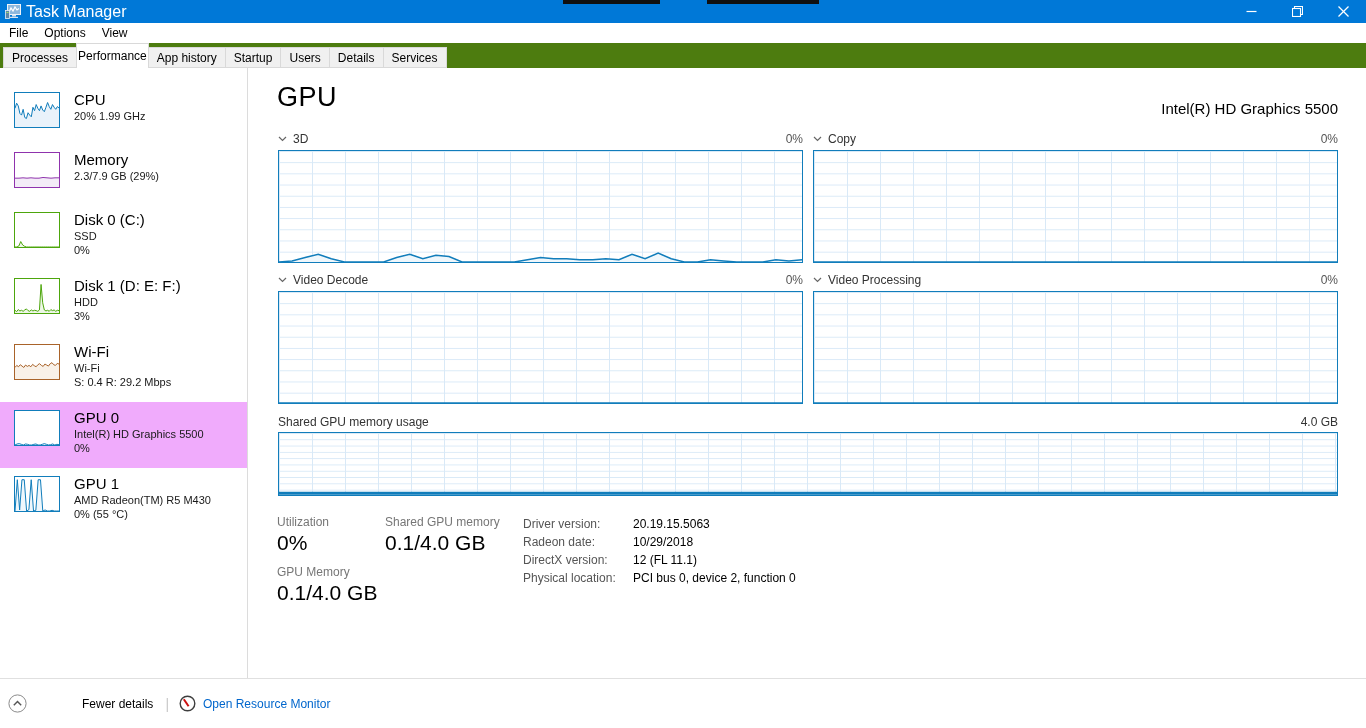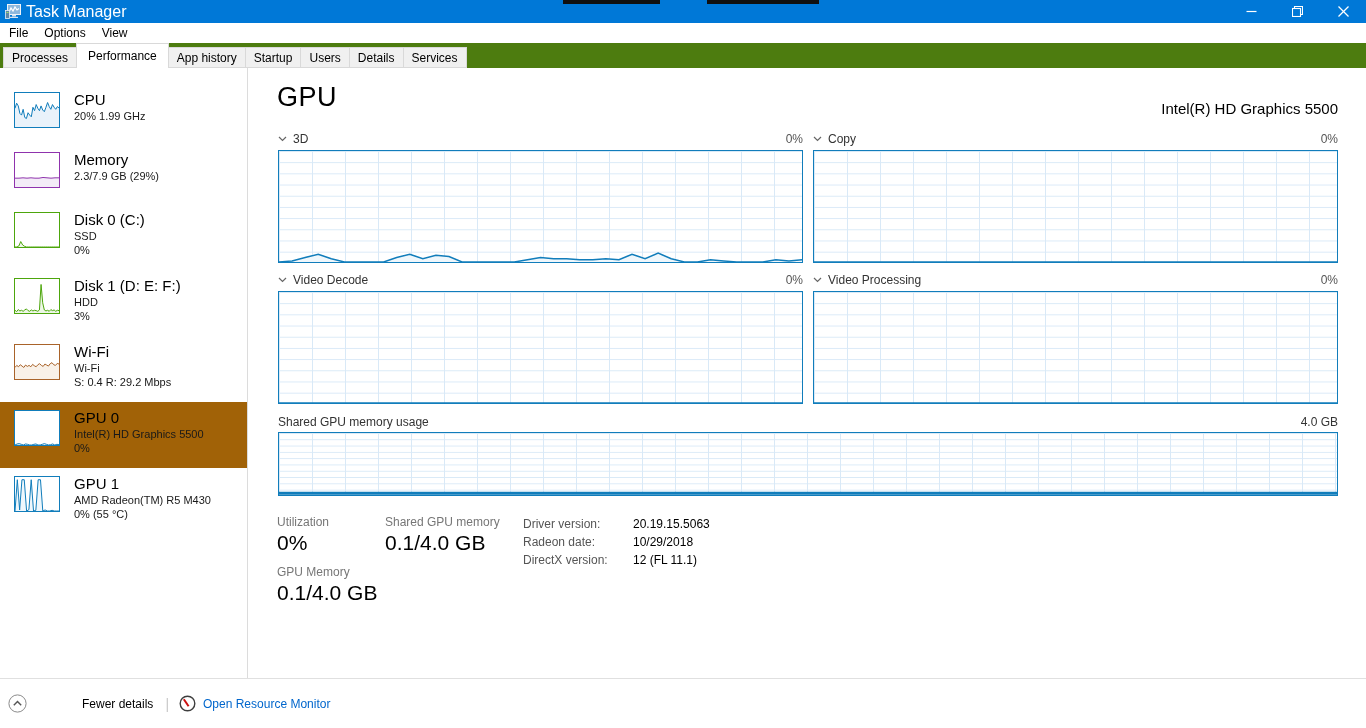--- a/index.html
+++ b/index.html
@@ -19,27 +19,27 @@
 
   
   .menubar { position:absolute; left:0; top:23px; width:1366px; height:20px; background:#fff; display:flex; align-items:center; }
   .menu-item { font-size:12px; padding:2px 8px; }
   .menu-item:first-child { margin-left:1px; }
 
   
   .tabbar { position:absolute; left:0; top:43px; width:1366px; height:25px; display:flex; align-items:flex-end; background:#4d7c0f; }
   .tab { height:21px; display:flex; align-items:center; padding:0 8px; font-size:12px; background:#f0f0f0; border:1px solid #d9d9d9; margin-left:-1px; position:relative; }
   .tab:first-child { margin-left:3px; }
-  .tab.selected { height:25px; background:#fff; border-bottom:none; padding:0 11px; z-index:2; }
+  .tab.selected { height:25px; background:#fff; border-bottom:none; padding:0 1px; z-index:2; }
 
   
   .sidebar { position:absolute; left:0; top:68px; width:248px; bottom:50px; background:#fff; border-right:1px solid #dcdcdc; padding-top:16px; }
   .side-item { display:flex; padding:6px 0 0 14px; height:66px; }
   .side-item.h60 { height:60px; }
-  .side-item.selected { background:#a16207; }
+  .side-item.selected { background:#f0abfc; }
   .mini-chart { width:46px; height:36px; border:1px solid; position:relative; background:#fff; flex:0 0 auto; margin-top:2px; }
   .side-text { margin-left:14px; overflow:hidden; }
   .side-title { font-size:15px; line-height:19px; white-space:nowrap; }
   .side-sub { font-size:11px; line-height:14px; color:#191919; white-space:nowrap; }
   .side-sub:empty { display:none; }
 
   
   .main { position:absolute; left:248px; top:68px; right:0; bottom:50px; background:#fff; }
   .gpu-title { position:absolute; left:29px; top:14px; font-size:27px; font-weight:400; letter-spacing:0.5px; }
   .device-name { position:absolute; right:28px; top:32px; font-size:15px; }
@@ -339,20 +339,24 @@
         <span class="dv">20.19.15.5063</span>
       </div>
       <div class="detail-row">
         <span class="dl">Radeon date:</span>
         <span class="dv">10/29/2018</span>
       </div>
       <div class="detail-row">
         <span class="dl">DirectX version:</span>
         <span class="dv">12 (FL 11.1)</span>
       </div>
+      <div class="detail-row">
+        <span class="dl">Physical location:</span>
+        <span class="dv">PCI bus 0, device 2, function 0</span>
+      </div>
     </div>
   </div>
 </div>
 
 <div class="footer">
   <div class="fewer">
     <svg class="circ" viewBox="0 0 19 19">
       <circle cx="9.5" cy="9.5" r="8.6" fill="#fff" stroke="#8a8a8a" stroke-width="1"></circle>
       <polyline points="5.8,11.2 9.5,7.4 13.2,11.2" fill="none" stroke="#555" stroke-width="1.4"></polyline>
     </svg>

